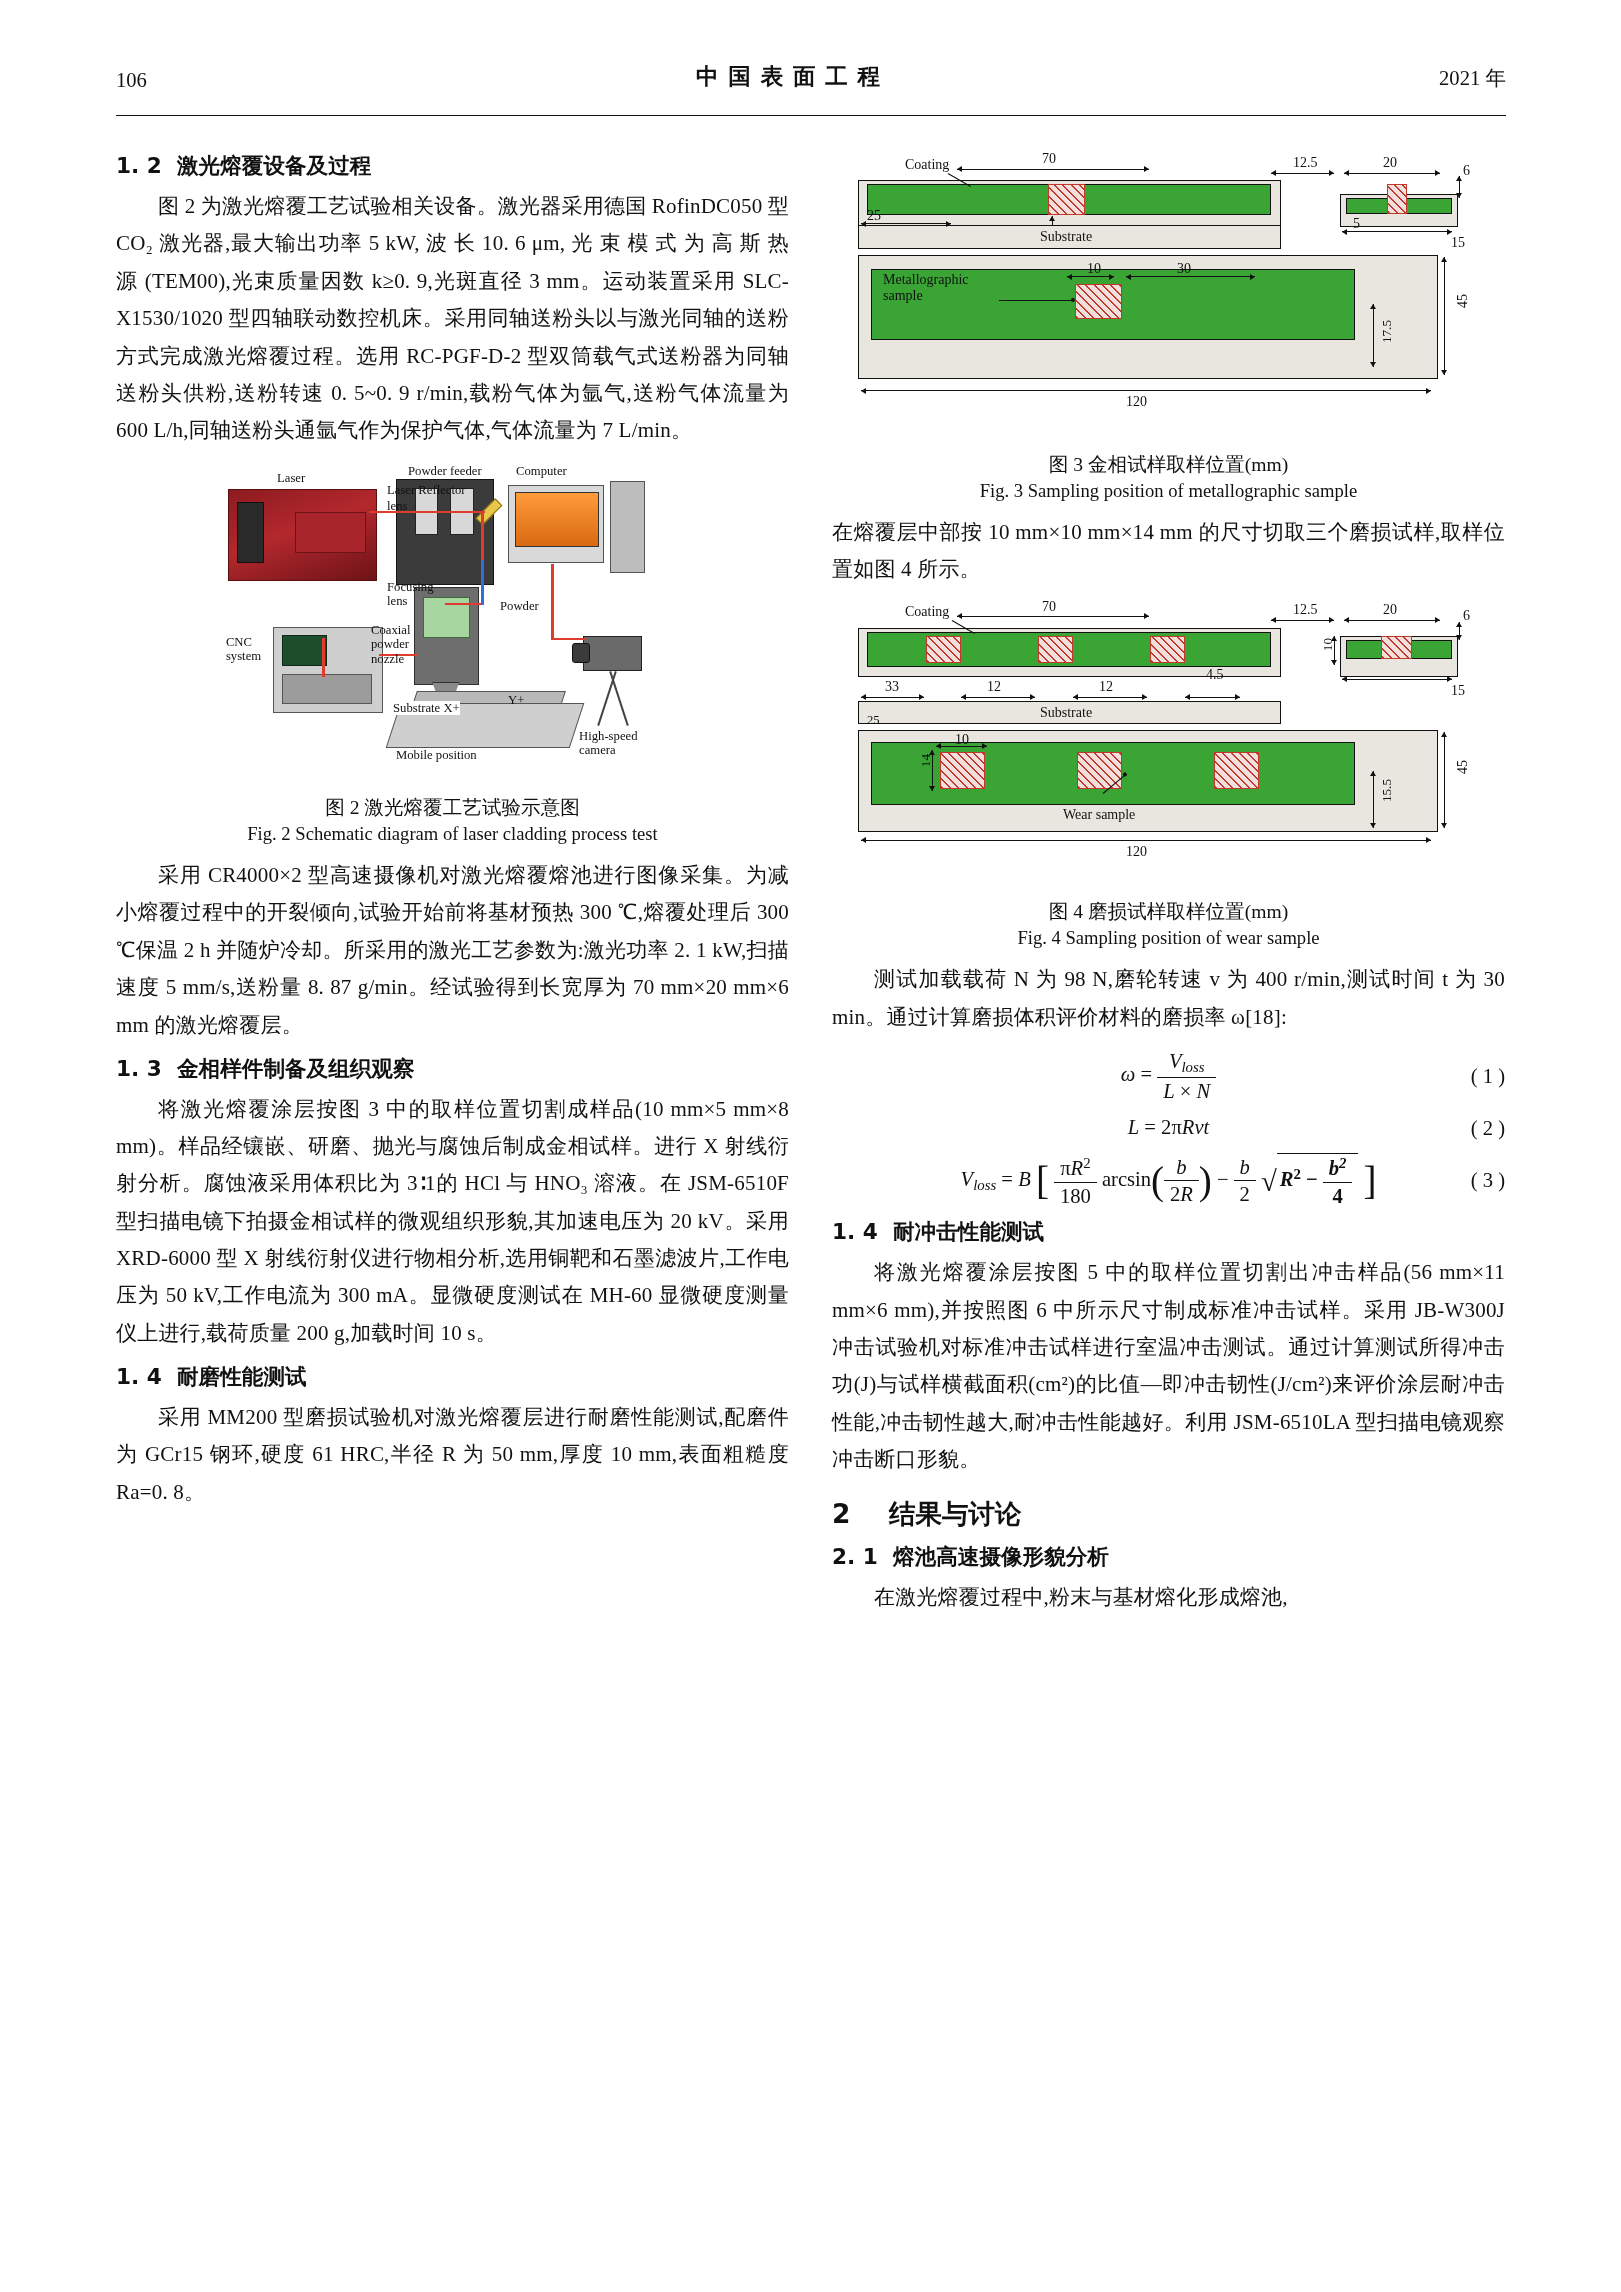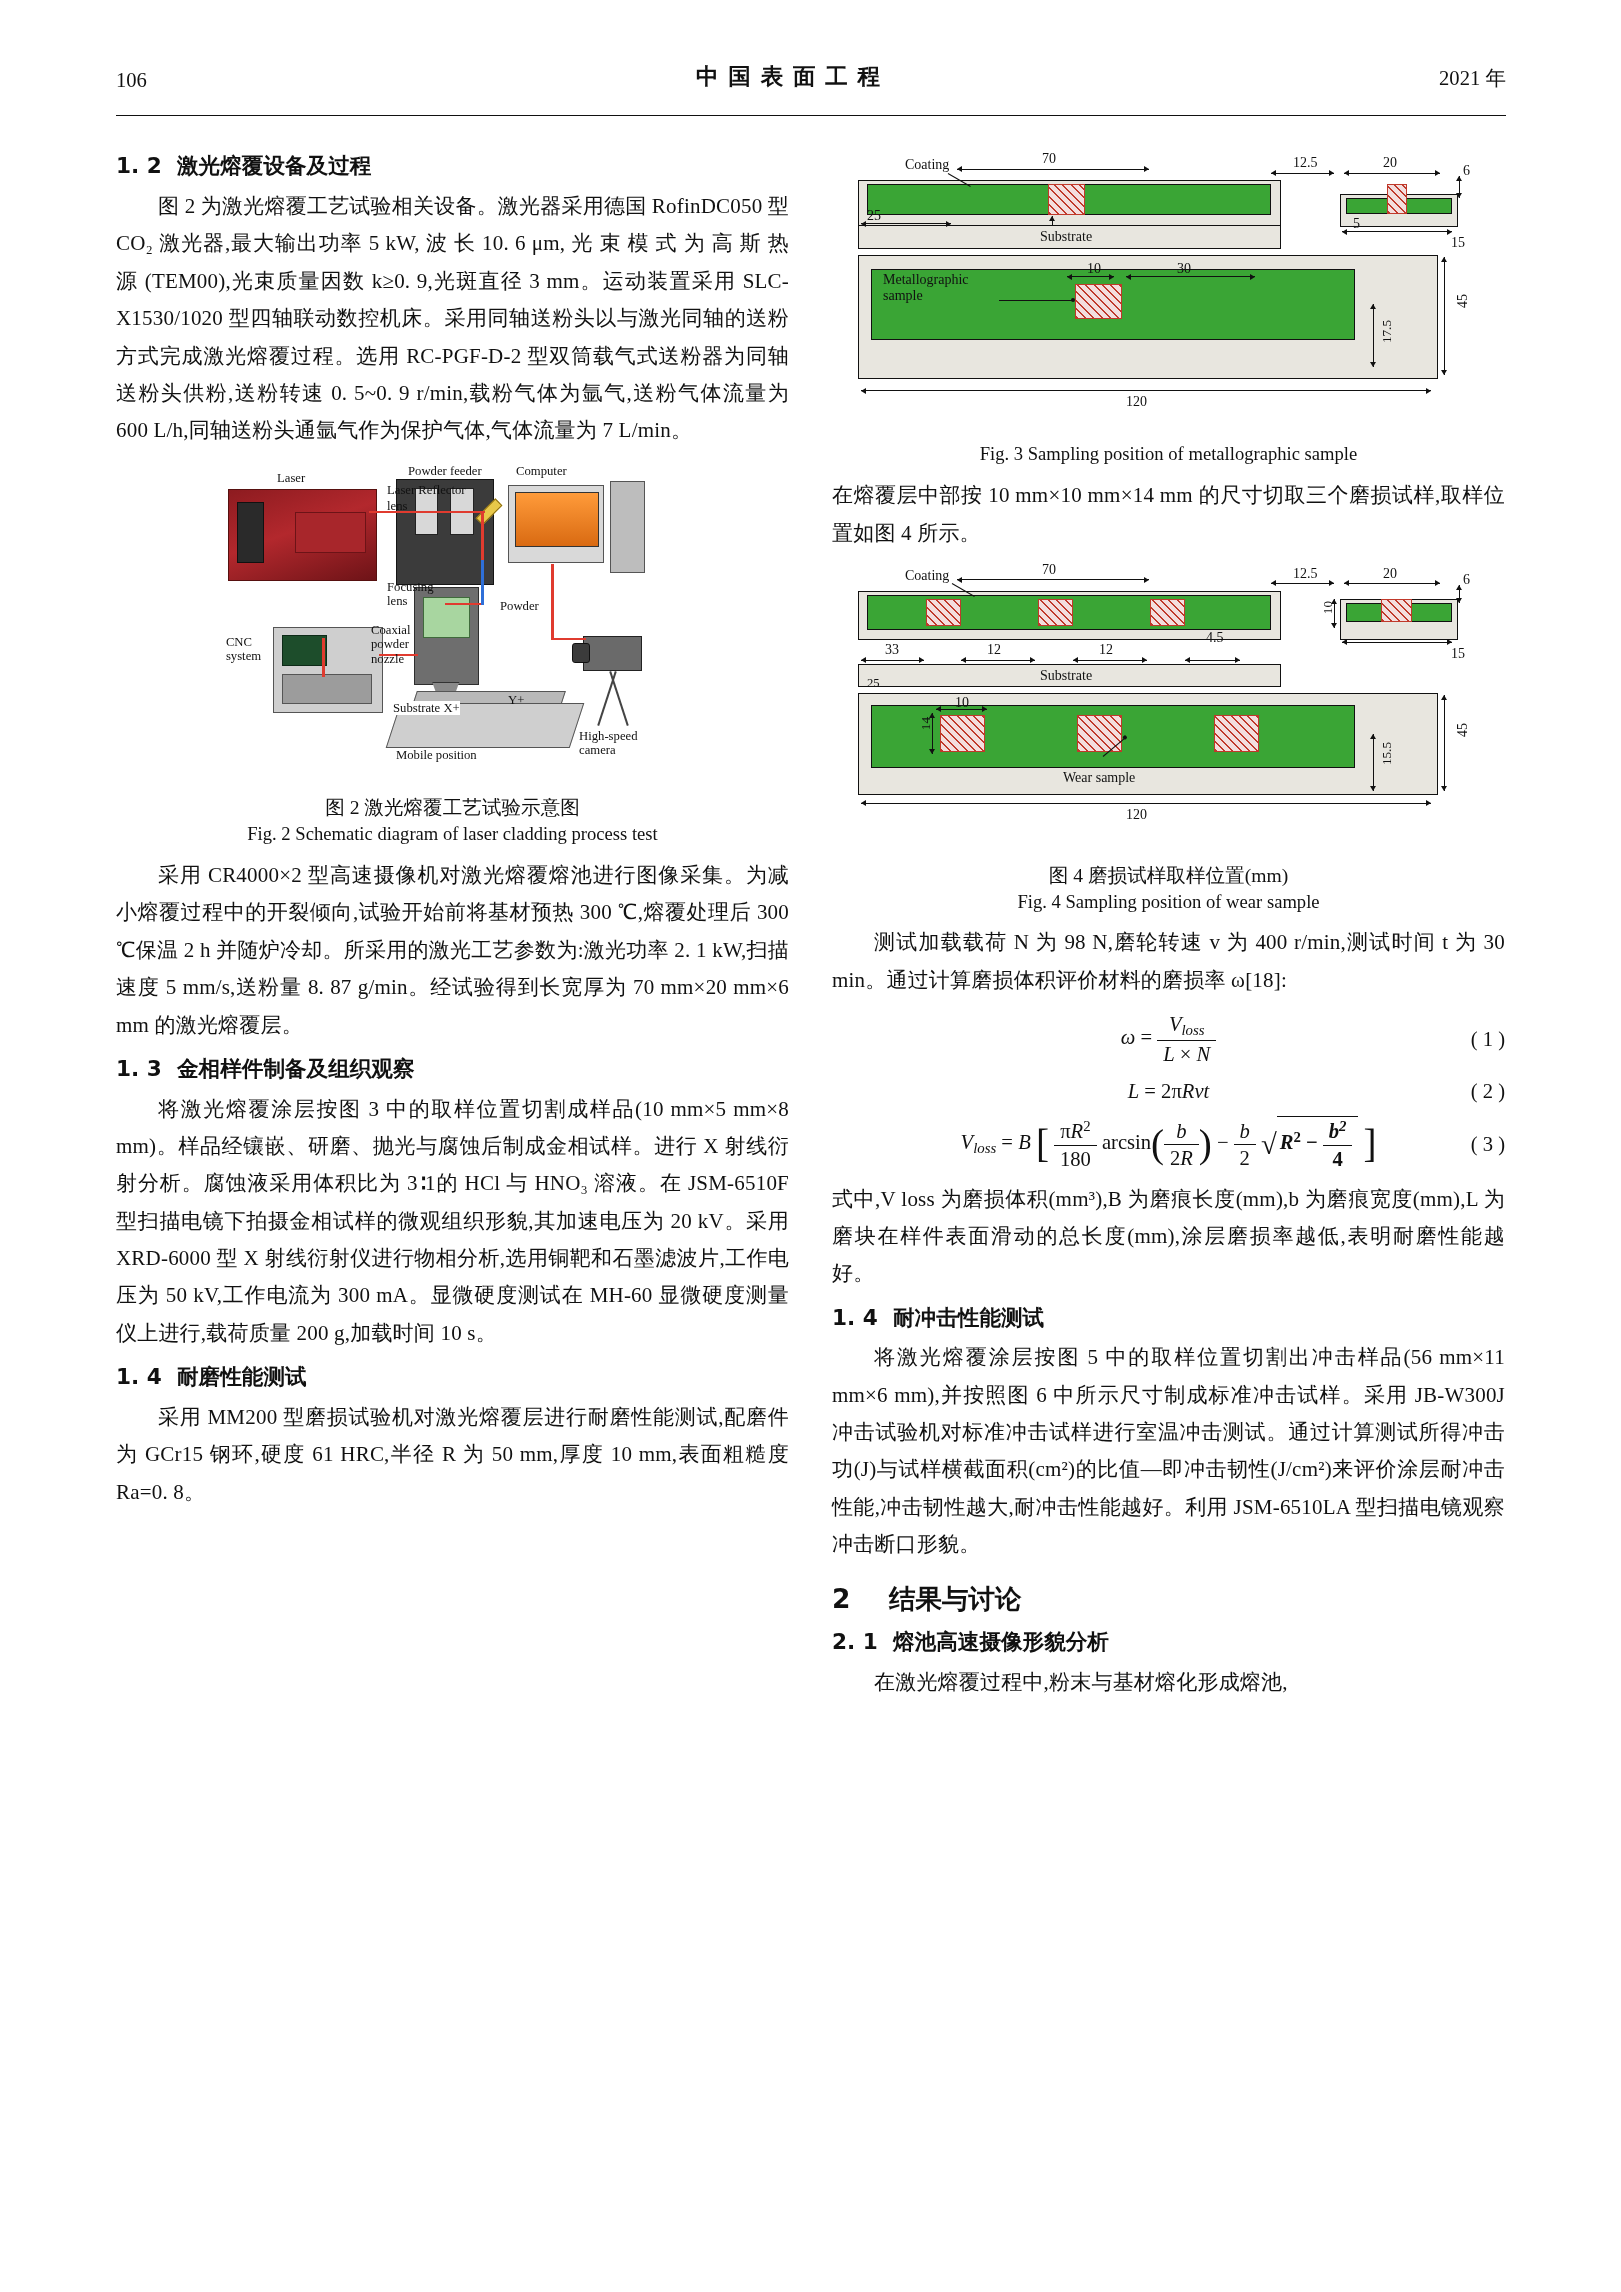--- a/index.html
+++ b/index.html
@@ -221,20 +221,21 @@
           <div class="arrowline" style="left:235px;top:129px;width:47px;"></div>
           <div class="dt" style="left:345px;top:114px;">30</div>
           <div class="arrowline" style="left:294px;top:129px;width:129px;"></div>
           <div class="dt vert" style="left:623px;top:147px;">45</div>
           <div class="vline" style="left:612px;top:110px;height:118px;"></div>
           <div class="dt vert" style="left:547px;top:173px;font-size:13.2px;">17.5</div>
           <div class="vline" style="left:541px;top:157px;height:63px;"></div>
           <div class="dt" style="left:294px;top:247px;">120</div>
           <div class="arrowline" style="left:29px;top:243px;width:570px;"></div>
         </div>
+        <div class="cap">图 3   金相试样取样位置(mm)</div>
         <div class="capen">Fig. 3   Sampling position of metallographic sample</div>
       </div>
 
       <p class="body noind">在熔覆层中部按 10 mm×10 mm×14 mm 的尺寸切取三个磨损试样,取样位置如图 4 所示。</p>
 
       <div class="figbox">
         <div class="dwg" style="height:294px;">
 
           <div class="plate" style="left:25.5px;top:33px;width:421px;height:47px;"></div>
           <div class="green" style="left:35px;top:37px;width:402px;height:33px;"></div>
@@ -312,21 +313,20 @@
         <span class="it">V</span><span class="sub it">loss</span> = <span class="it">B</span>
         <span class="big">[</span>
         <span class="frac"><span class="n">π<span class="it">R</span><span class="sup">2</span></span><span class="d">180</span></span>
         arcsin<span class="big">(</span><span class="frac"><span class="n it">b</span><span class="d">2<span class="it">R</span></span></span><span class="big">)</span>
         − <span class="frac"><span class="n it">b</span><span class="d">2</span></span>
         <span style="font-size:1.4em;vertical-align:middle;">√</span><span class="sqrt"><span class="it">R</span><span class="sup">2</span> − <span class="frac"><span class="n it">b<span class="sup">2</span></span><span class="d">4</span></span></span>
         <span class="big">]</span>
         <span class="tag">( 3 )</span>
       </div>
 
-      <p class="body noind">式中,V loss 为磨损体积(mm³),B 为磨痕长度(mm),b 为磨痕宽度(mm),L 为磨块在样件表面滑动的总长度(mm),涂层磨损率越低,表明耐磨性能越好。</p>
 
       <h3 class="sec">
         <span class="num">1. 4</span><span>耐冲击性能测试</span>
       </h3>
       <p class="body">将激光熔覆涂层按图 5 中的取样位置切割出冲击样品(56 mm×11 mm×6 mm),并按照图 6 中所示尺寸制成标准冲击试样。采用 JB-W300J 冲击试验机对标准冲击试样进行室温冲击测试。通过计算测试所得冲击功(J)与试样横截面积(cm²)的比值—即冲击韧性(J/cm²)来评价涂层耐冲击性能,冲击韧性越大,耐冲击性能越好。利用 JSM-6510LA 型扫描电镜观察冲击断口形貌。</p>
 
       <h2 class="secbig">
         <span class="num">2</span><span>结果与讨论</span>
       </h2>
 

